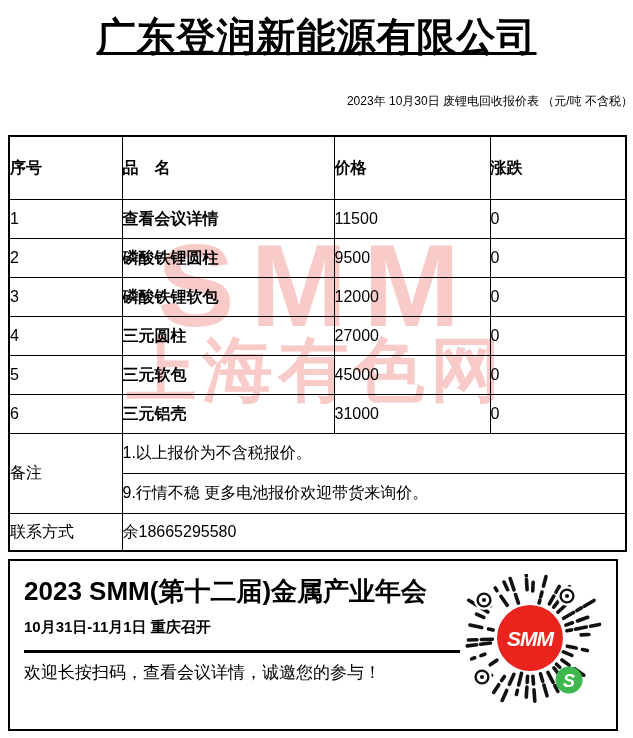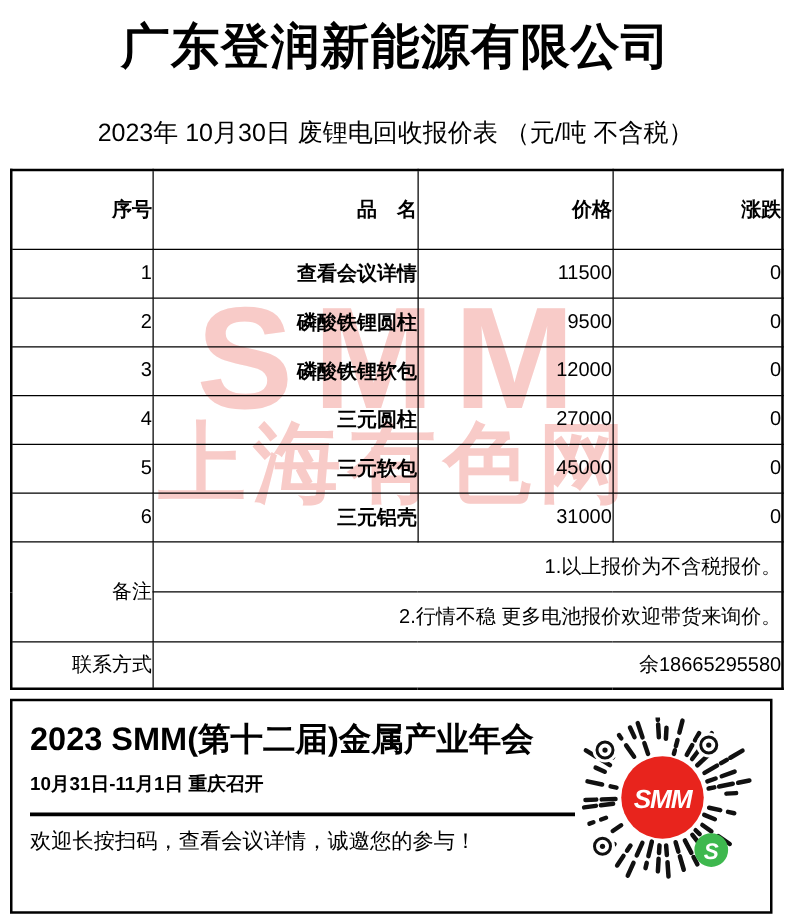--- a/index.html
+++ b/index.html
@@ -10,34 +10,34 @@
   
   .watermark{
     position:absolute;left:0;top:240px;width:100%;text-align:center;
     z-index:0;pointer-events:none;user-select:none;
   }
   .wm-smm{font-size:116px;font-weight:900;letter-spacing:16px;line-height:.80;font-style:normal;}
   .wm-cn{font-size:70px;font-weight:900;letter-spacing:6px;line-height:1.0;margin-top:2px;}
   
   .company-title{
     position:absolute;top:10px;left:0;width:100%;text-align:center;z-index:1;
-    font-size:39px;font-weight:900;letter-spacing:1px;
+    font-size:39px;font-weight:900;letter-spacing:1px;text-decoration:underline;
   }
   .subtitle{
-    position:absolute;top:93px;left:0;width:100%;text-align:center;z-index:1;
-    font-size:20px;
+    position:absolute;top:93px;left:0;width:100%;text-align:right;z-index:1;
+    font-size:12px;
   }
   
   table.price-table{
     position:absolute;left:8px;top:135px;width:617px;z-index:1;
     border-collapse:collapse;table-layout:fixed;background:transparent;
     border:2px solid #000;
   }
   table.price-table td{
-    border:1px solid #000;text-align:right;font-size:16px;padding:0;
+    border:1px solid #000;text-align:left;font-size:16px;padding:0;
     background:transparent;overflow:hidden;
   }
   td.hdr{font-weight:bold;font-size:17px;height:62px;}
   tr.data td{height:38px;}
   td.pname{font-weight:bold;}
   td.note-cell{text-align:left;padding-left:9px;height:39px;}
   td.section-label{font-size:16px;}
   td.contact-value{text-align:left;padding-left:9px;height:36px;}
   
   .footer-box{
@@ -109,21 +109,21 @@
       <td>6</td>
       <td class="pname">三元铝壳</td>
       <td>31000</td>
       <td>0</td>
     </tr>
     <tr>
       <td class="section-label" rowspan="2">备注</td>
       <td class="note-cell" colspan="3">1.以上报价为不含税报价。</td>
     </tr>
     <tr>
-      <td class="note-cell" colspan="3">2.行情不稳 更多电池报价欢迎带货来询价。</td>
+      <td class="note-cell" colspan="3">9.行情不稳 更多电池报价欢迎带货来询价。</td>
     </tr>
     <tr>
       <td class="section-label">联系方式</td>
       <td class="contact-value" colspan="3">余18665295580</td>
     </tr>
   </tbody>
 </table>
 
 <div class="footer-box">
   <div class="f-title">2023 SMM(第十二届)金属产业年会</div>

